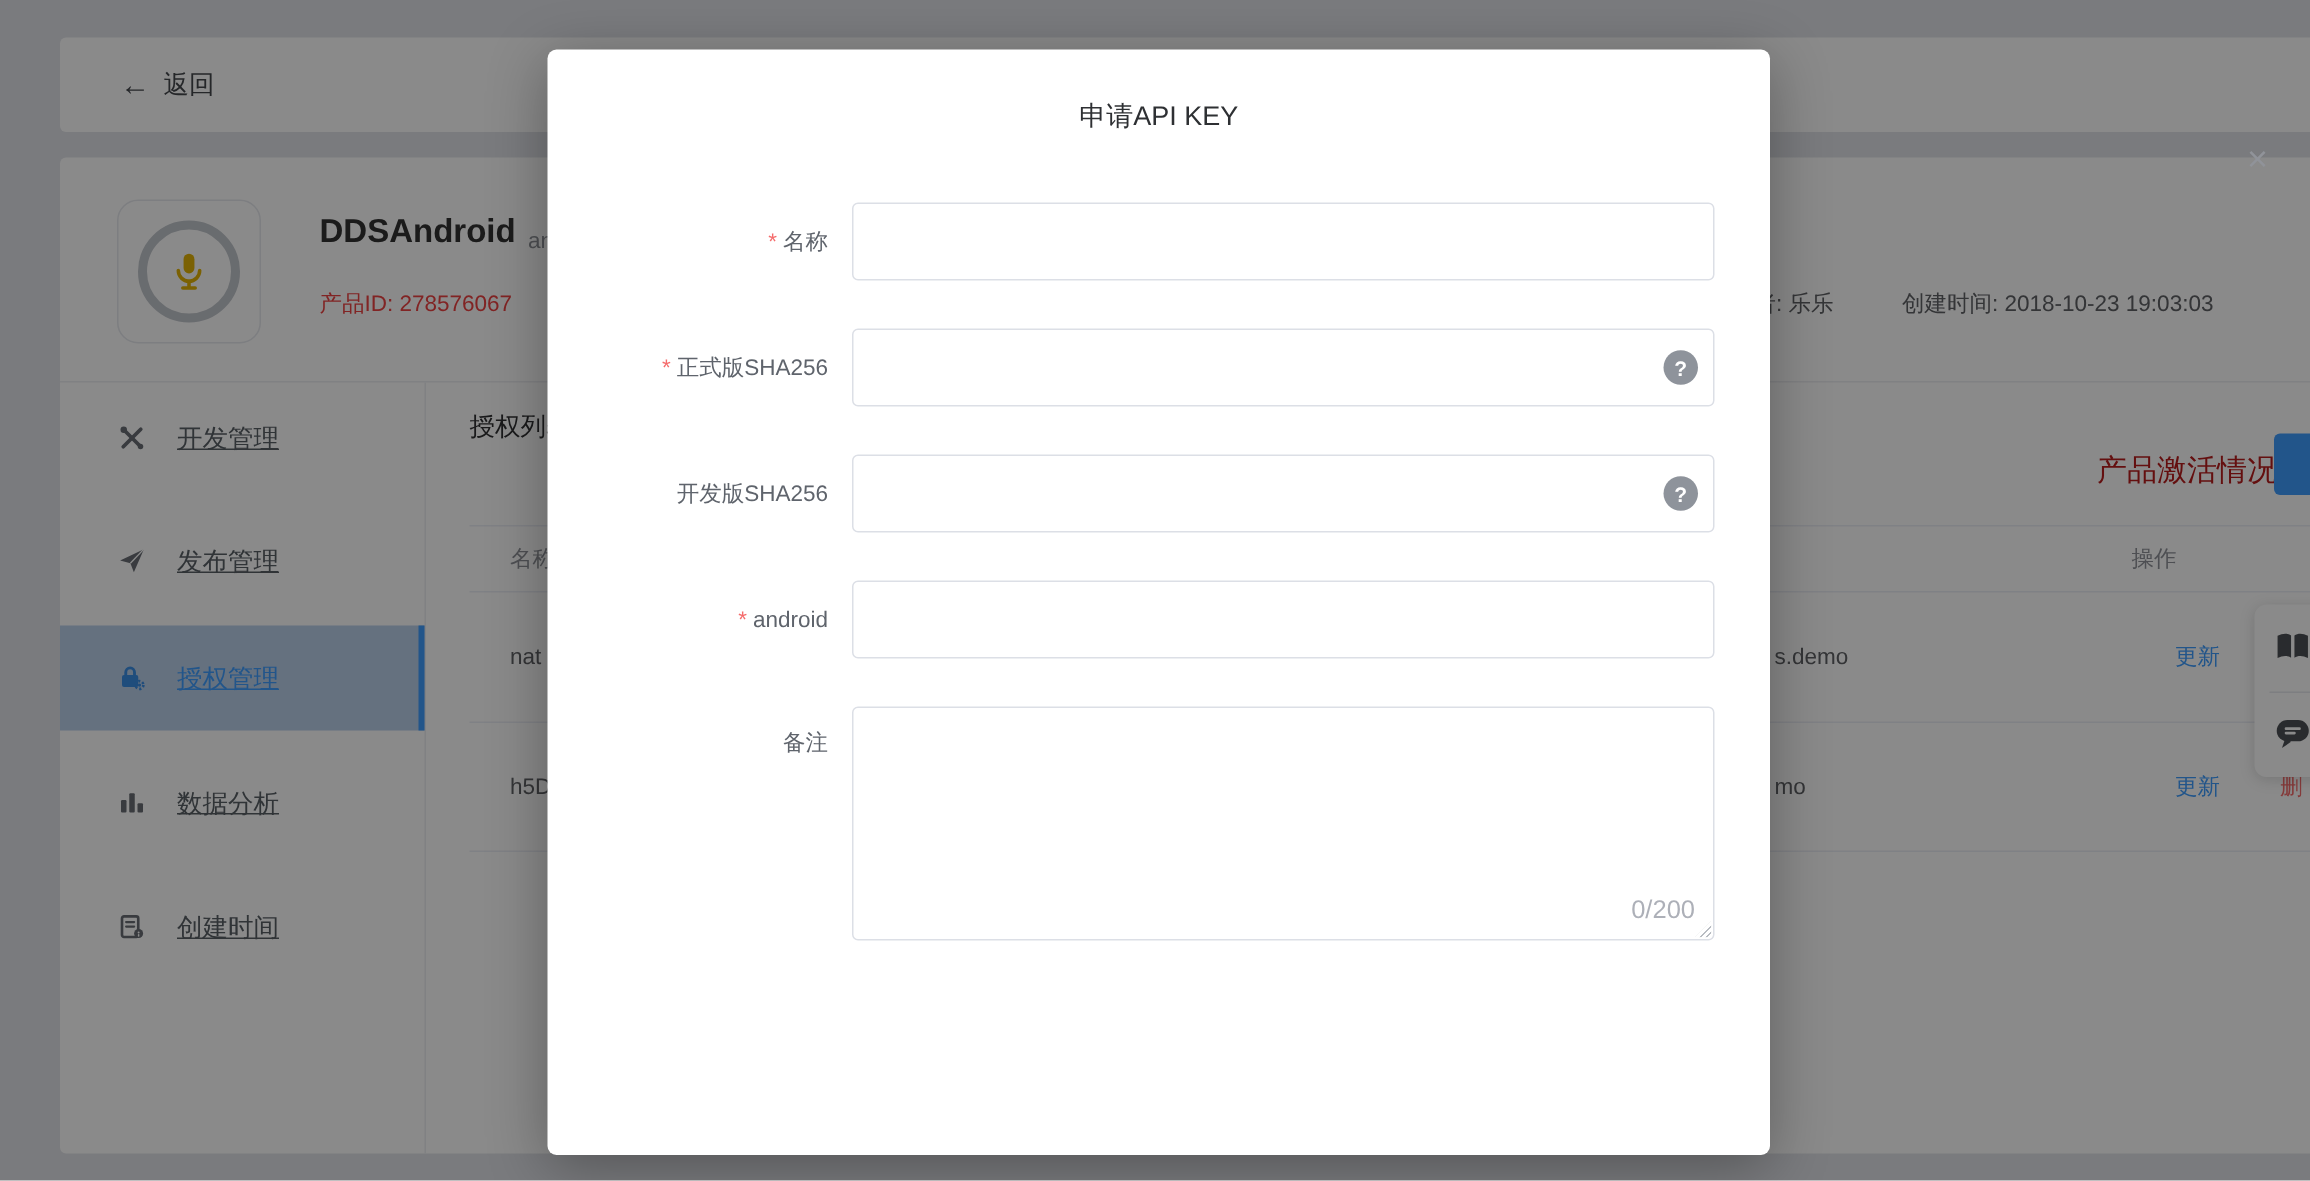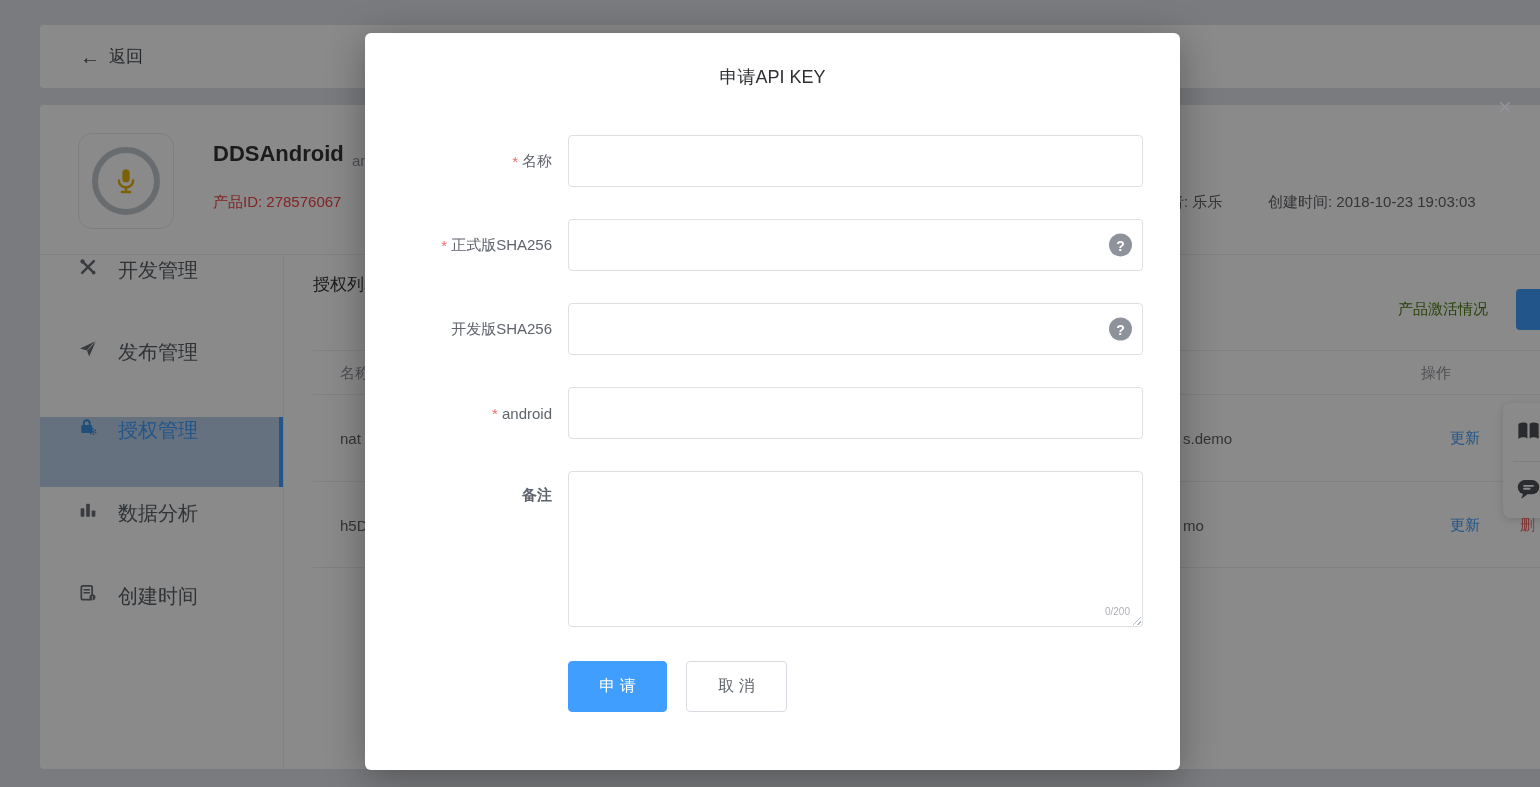--- a/index.html
+++ b/index.html
@@ -19,29 +19,29 @@
   .prod-icon-box{left:38px;top:28px;width:94px;height:94px;border:1px solid #e7e9ee;border-radius:14px;background:#fff;display:flex;align-items:center;justify-content:center;}
   .prod-ring{width:56px;height:56px;border:6px solid #c3c7cd;border-radius:50%;display:flex;align-items:center;justify-content:center;}
   .prod-name{left:173px;top:36px;font-size:22px;font-weight:700;color:#333333;}
   .prod-platform{left:312px;top:47px;font-size:15px;color:#909399;}
   .prod-id{left:173px;top:88px;font-size:15px;color:#ef4444;}
   .prod-owner{left:1099px;top:88px;font-size:15px;color:#606266;}
   .prod-created{left:1228px;top:88px;font-size:15px;color:#606266;}
 
   
   .side-divider{left:243px;top:150px;width:0;height:514px;border-left:1px solid #eceef2;}
-  .menu-item{left:0;width:243px;height:70px;display:flex;cursor:pointer;color:#5a6066;font-size:20px;box-sizing:border-box;}
+  .menu-item{left:0;width:243px;height:70px;display:flex;align-items:center;cursor:pointer;color:#5a6066;font-size:17px;box-sizing:border-box;text-decoration:underline;}
   .menu-item .mi-icon{margin-left:38px;width:20px;height:20px;flex:0 0 20px;color:#696e75;}
   .menu-item .mi-label{margin-left:20px;}
   .menu-item.active{background:#bbd1eb;border-right:4px solid #409eff;color:#409eff;}
   .menu-item.active .mi-icon{color:#3a8ee6;}
 
   
   .content-title{left:273px;top:168px;font-size:17px;font-weight:500;color:#303133;white-space:nowrap;}
-  .activation-link{left:1358px;top:195px;font-size:15px;color:#4d7c0f;cursor:pointer;white-space:nowrap;}
+  .activation-link{left:1358px;top:195px;font-size:20px;color:#b91c1c;cursor:pointer;white-space:nowrap;}
   .mini-btn{left:1476px;top:184px;width:70px;height:41px;background:#409eff;border-radius:4px;cursor:pointer;}
   .table{left:273px;top:245px;width:1247px;}
   .t-row{position:relative;box-sizing:border-box;border-bottom:1px solid #ebeef5;}
   .t-head{height:45px;border-top:1px solid #ebeef5;}
   .t-r{height:87px;}
   .cell{position:absolute;top:50%;transform:translateY(-50%);font-size:15px;white-space:nowrap;}
   .c-name{left:27px;color:#606266;}
   .c-pkg{left:870px;color:#606266;}
   .c-upd{left:1137px;color:#409eff;cursor:pointer;}
   .c-del{left:1207px;color:#f56c6c;cursor:pointer;}
@@ -62,23 +62,23 @@
   .modal{left:365px;top:33px;width:815px;height:737px;background:#fff;border-radius:6px;box-shadow:0 8px 40px rgba(0,0,0,0.32);z-index:20;}
   .m-title{left:0;top:32px;width:100%;text-align:center;font-size:18px;color:#2e3033;}
   .m-close{left:1124px;top:58px;width:32px;height:32px;display:flex;align-items:center;justify-content:center;font-size:24px;color:#909399;cursor:pointer;}
   .f-row{left:0;height:52px;width:100%;display:flex;}
   .f-label{width:187px;display:flex;align-items:center;justify-content:flex-end;font-size:15px;color:#5f646c;white-space:nowrap;}
   .f-star{color:#f56c6c;margin-right:4px;font-size:15px;}
   .f-input-wrap{position:relative;margin-left:16px;width:575px;}
   .f-input{width:100%;height:52px;box-sizing:border-box;border:1px solid #dcdfe6;border-radius:4px;padding:0 40px 0 14px;font-size:15px;color:#303133;outline:none;background:#fff;}
   .f-help{position:absolute;right:11px;top:50%;transform:translateY(-50%);width:23px;height:23px;border-radius:50%;background:#8e939b;color:#fff;font-size:14px;font-weight:700;display:flex;align-items:center;justify-content:center;cursor:pointer;}
   .f-row.ta{height:156px;}
-  .f-row.ta .f-label{align-items:flex-start;padding-top:15px;box-sizing:border-box;font-weight:bold;}
+  .f-row.ta .f-label{align-items:flex-start;padding-top:15px;box-sizing:border-box;}
   .f-textarea{width:100%;height:156px;box-sizing:border-box;border:1px solid #dcdfe6;border-radius:4px;padding:10px 14px;font-size:15px;color:#303133;outline:none;resize:none;font-family:inherit;background:#fff;}
-  .f-counter{position:absolute;right:13px;bottom:10px;font-size:10px;color:#adb0b8;}
+  .f-counter{position:absolute;right:13px;bottom:10px;font-size:17px;color:#adb0b8;}
   .f-resize{position:absolute;right:2px;bottom:2px;width:11px;height:11px;background:repeating-linear-gradient(-45deg,transparent,transparent 2px,#b8bcc2 2px,#b8bcc2 3px);clip-path:polygon(100% 0,100% 100%,0 100%);}
   .m-buttons{left:203px;top:628px;display:flex;gap:19px;}
   .btn{height:51px;border-radius:4px;font-size:16px;display:flex;align-items:center;justify-content:center;cursor:pointer;box-sizing:border-box;white-space:nowrap;}
   .btn-primary{width:99px;background:#409eff;color:#ffffff;border:1px solid #409eff;}
   .btn-plain{width:101px;background:#ffffff;color:#5f646c;border:1px solid #d9dce3;}
   svg{display:block;}
 </style>
 </head>
 <body>
 
@@ -262,19 +262,15 @@
       <div class="f-label">
         <span>备注</span>
       </div>
       <div class="f-input-wrap">
         <textarea class="f-textarea" style=""></textarea>
         <span class="f-counter">0/200</span>
         <span class="f-resize"></span>
       </div>
     </div>
 
-    <div class="abs m-buttons">
-      <div class="btn btn-primary">申 请</div>
-      <div class="btn btn-plain">取 消</div>
-    </div>
   </div>
 
 </div>
 
 </body></html>

